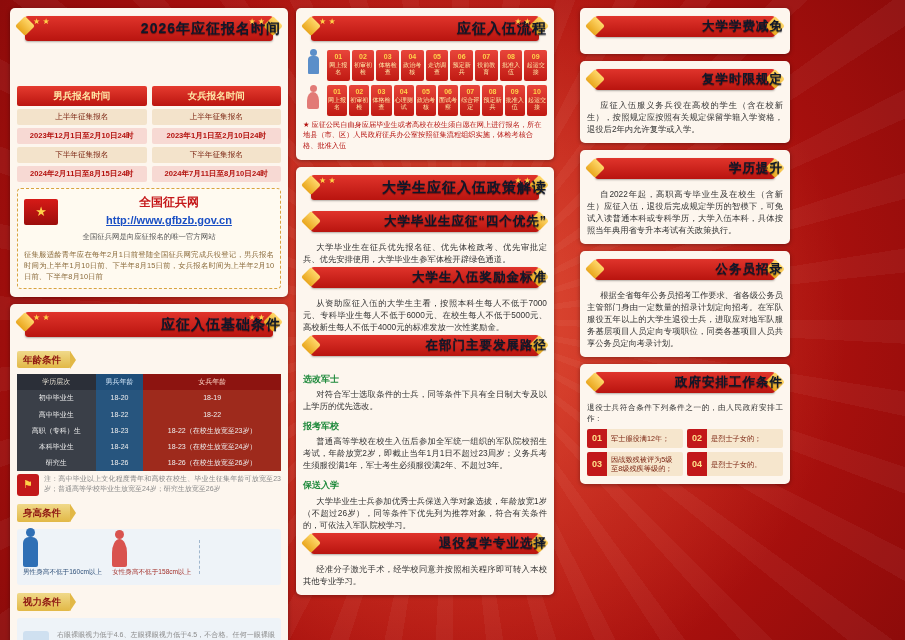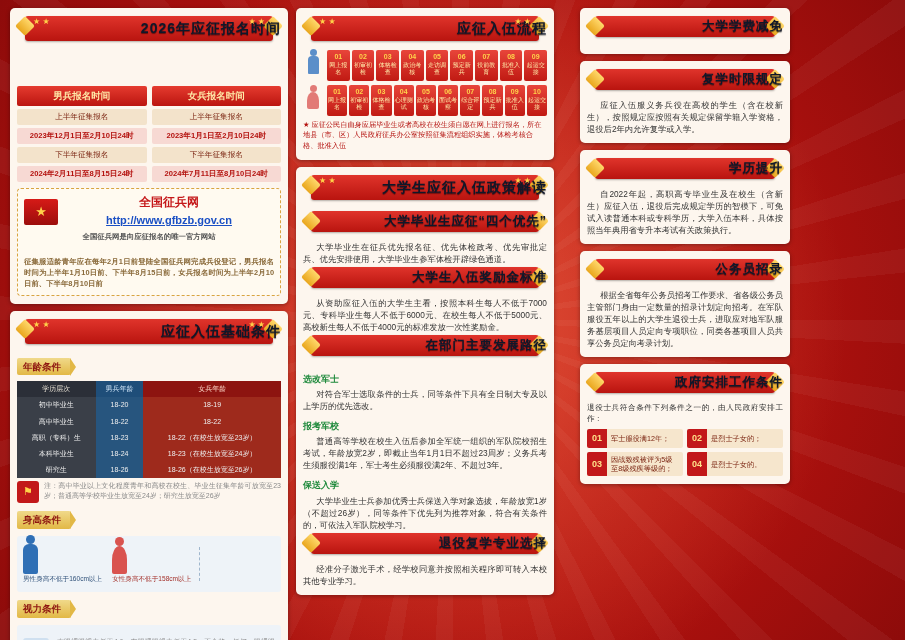--- a/index.html
+++ b/index.html
@@ -76,21 +76,21 @@
   .rowline{background:#f3e3cb;color:#7a2310;font-size:7.6px;text-align:center;
     padding:2.5px 0;margin-top:3px;border-radius:2px;}
   .rowline.red{background:#f7d9d3;color:#b4120f;font-weight:bold;}
 
   
   .webbox{border:1px dashed #d8a441;border-radius:4px;padding:5px 6px;margin-top:6px;
     background:#fffaf0;}
   .webtitle{text-align:center;color:#c5181a;font-weight:bold;font-size:12px;}
   .weburl{text-align:center;color:#1a4fc4;font-size:11px;font-weight:bold;
     text-decoration:underline;margin:2px 0;}
-  .webdesc{font-size:7.4px;color:#555;text-align:center;line-height:1.5;font-weight:bold;}
+  .webdesc{font-size:7.4px;color:#555;text-align:center;line-height:1.5;}
   .webflag{width:34px;height:26px;background:linear-gradient(#d61a17,#9c0d0b);
     border-radius:2px;display:flex;align-items:center;justify-content:center;
     color:#ffd24a;font-size:13px;}
 
   
   .agetab{width:100%;border-collapse:collapse;font-size:7px;margin-top:2px;}
   .agetab th{background:#2b2f38;color:#e9e2d5;padding:3px 2px;font-weight:normal;}
   .agetab th.m{background:#1f4e79;color:#cfe4f7;}
   .agetab th.f{background:#8d1410;color:#ffd9c9;}
   .agetab td{padding:3px 2px;text-align:center;color:#eee;}
@@ -171,21 +171,21 @@
 
       <div class="webbox">
         <div style="display:flex;align-items:center;gap:6px;">
           <div class="webflag">★</div>
           <div style="flex:1">
             <div class="webtitle">全国征兵网</div>
             <div class="weburl">http://www.gfbzb.gov.cn</div>
           </div>
         </div>
         <div class="webdesc">全国征兵网是向应征报名的唯一官方网站</div>
-        <div class="webdesc" style="text-align:justify;margin-top:14px;color:#8a6a3a">征集服适龄青年应在每年2月1日前登陆全国征兵网完成兵役登记，男兵报名时间为上半年1月10日前、下半年8月15日前，女兵报名时间为上半年2月10日前、下半年8月10日前</div>
+        <div class="webdesc" style="text-align:justify;margin-top:7px;color:#8a6a3a">征集服适龄青年应在每年2月1日前登陆全国征兵网完成兵役登记，男兵报名时间为上半年1月10日前、下半年8月15日前，女兵报名时间为上半年2月10日前、下半年8月10日前</div>
       </div>
     </div>
 
     <div class="card">
       <div class="banner bigbanner">
         <div class="bar"></div>
         <div class="stars">
             <span class="l">★ ★</span>
             <span class="r">★ ★</span>
           </div>

